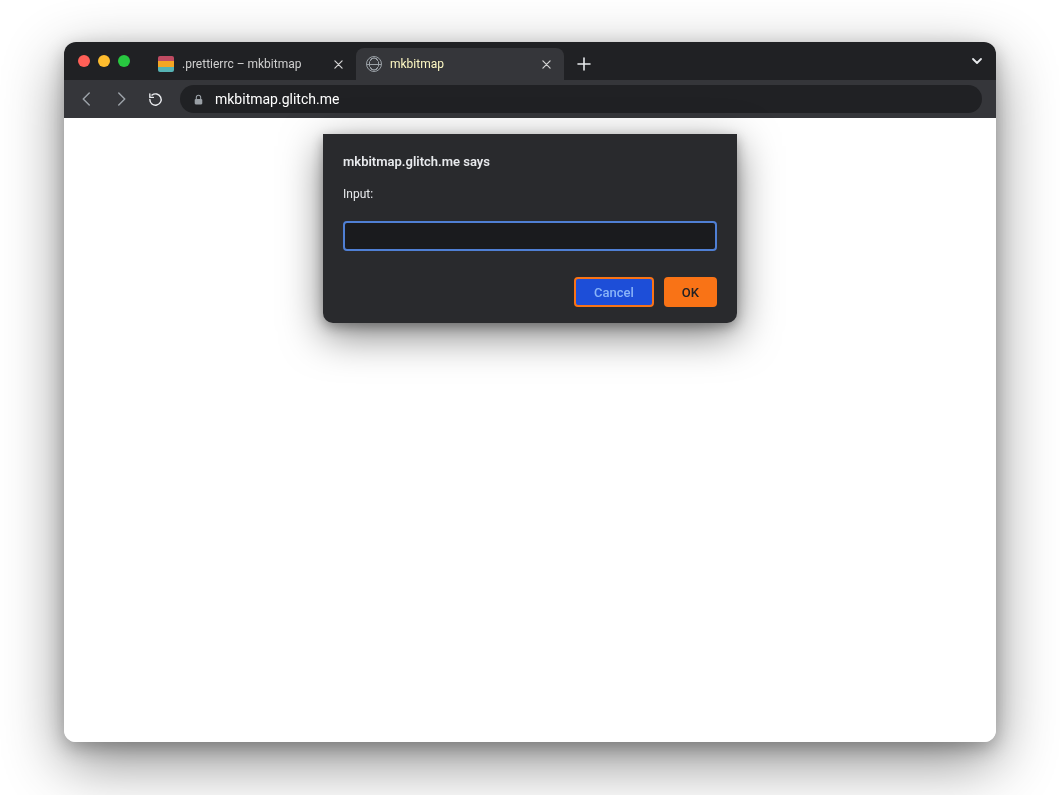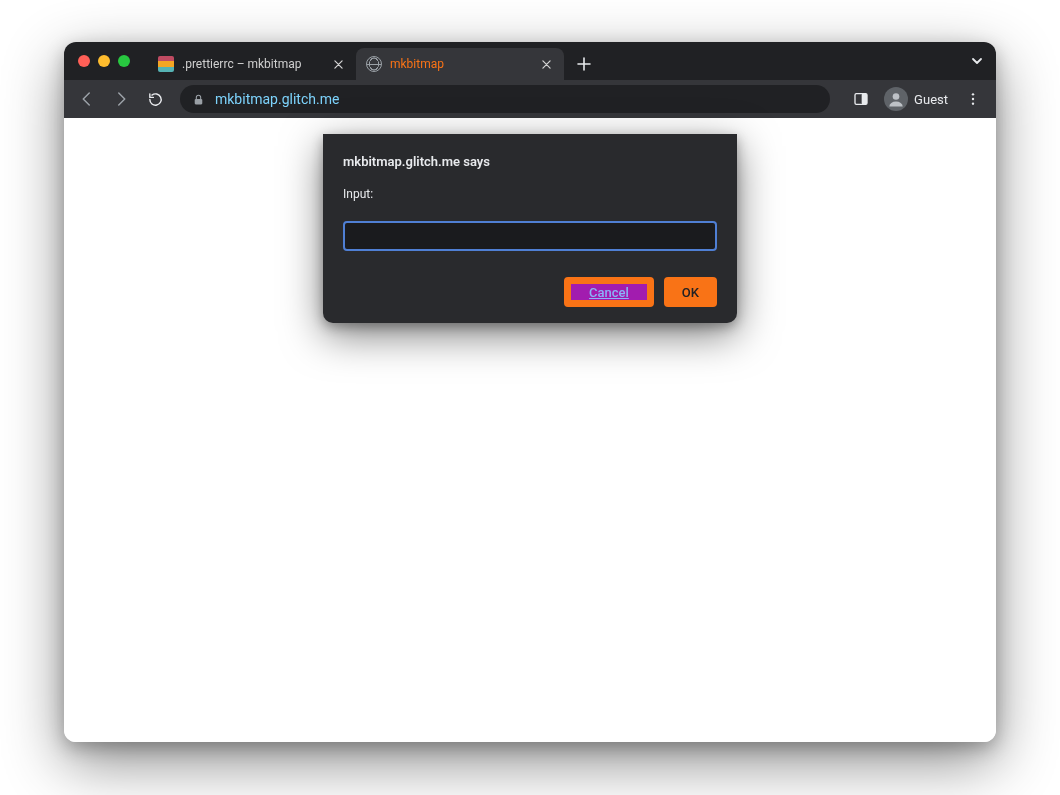--- a/index.html
+++ b/index.html
@@ -64,21 +64,21 @@
       height: 32px;
       padding: 0 10px;
       font-size: 12px;
       color: #cfcfcf;
       border-radius: 8px 8px 0 0;
       min-width: 208px;
       justify-content: space-between;
     }
     .tab.active {
       background: #35363a;
-      color: #f97316;
+      color: #fef9c3;
     }
     .tab .tab-left {
       display: flex;
       align-items: center;
       gap: 8px;
       overflow: hidden;
     }
     .tab .tab-title {
       white-space: nowrap;
       overflow: hidden;
@@ -151,21 +151,21 @@
     .nav-btn.active { color: #e8eaed; }
     .omnibox {
       flex: 1;
       height: 28px;
       background: #202124;
       border-radius: 14px;
       display: flex;
       align-items: center;
       padding: 0 12px;
       gap: 10px;
-      color: #7dd3fc;
+      color: #ffffff;
       font-size: 14px;
       margin: 0 6px;
     }
     .omnibox .lock {
       color: #9aa0a6;
     }
     .right-controls {
       display: flex;
       align-items: center;
       gap: 6px;
@@ -242,24 +242,23 @@
       border-radius: 4px;
       font-size: 13px;
       font-weight: 500;
       border: none;
       cursor: pointer;
       display: flex;
       align-items: center;
       justify-content: center;
     }
     .btn-cancel {
-      background: #a21caf;
+      background: #1d4ed8;
       color: #8ab4f8;
-      border: 7px solid #f97316;
-      text-decoration: underline;
+      border: 2px solid #f97316;
     }
     .btn-ok {
       background: #f97316;
       color: #202124;
     }
     svg { display: block; }
   </style>
 </head>
 <body>
 
@@ -331,44 +330,20 @@
     <div class="omnibox">
       <span class="lock">
         <svg width="13" height="13" viewBox="0 0 24 24">
             <rect x="5" y="11" width="14" height="10" rx="2" fill="currentColor"></rect>
             <path d="M8 11 V8 a4 4 0 0 1 8 0 v3" stroke="currentColor" stroke-width="2" fill="none"></path>
           </svg>
       </span>
       <span>mkbitmap.glitch.me</span>
     </div>
 
-    <div class="right-controls">
-      <div class="nav-btn active">
-        <svg width="16" height="16" viewBox="0 0 24 24">
-            <rect x="3" y="4" width="18" height="16" rx="2" stroke="currentColor" stroke-width="2" fill="none"></rect>
-            <rect x="13" y="4" width="8" height="16" rx="2" fill="currentColor"></rect>
-          </svg>
-      </div>
-      <div class="guest-chip">
-        <div class="guest-avatar">
-          <svg width="20" height="20" viewBox="0 0 24 24">
-              <circle cx="12" cy="9" r="4" fill="#bdc1c6"></circle>
-              <path d="M4 21 a8 6 0 0 1 16 0 z" fill="#bdc1c6"></path>
-            </svg>
-        </div>
-        <span>Guest</span>
-      </div>
-      <div class="nav-btn active">
-        <svg width="16" height="16" viewBox="0 0 24 24">
-            <circle cx="12" cy="5" r="1.8" fill="currentColor"></circle>
-            <circle cx="12" cy="12" r="1.8" fill="currentColor"></circle>
-            <circle cx="12" cy="19" r="1.8" fill="currentColor"></circle>
-          </svg>
-      </div>
-    </div>
   </div>
 
   <div class="content"></div>
 
   <div class="dialog">
     <div class="dialog-title">mkbitmap.glitch.me says</div>
     <div class="dialog-label">Input:</div>
     <input class="dialog-input" type="text" autofocus="" value="" style="">
     <div class="dialog-buttons">
       <button class="btn btn-cancel">Cancel</button>

